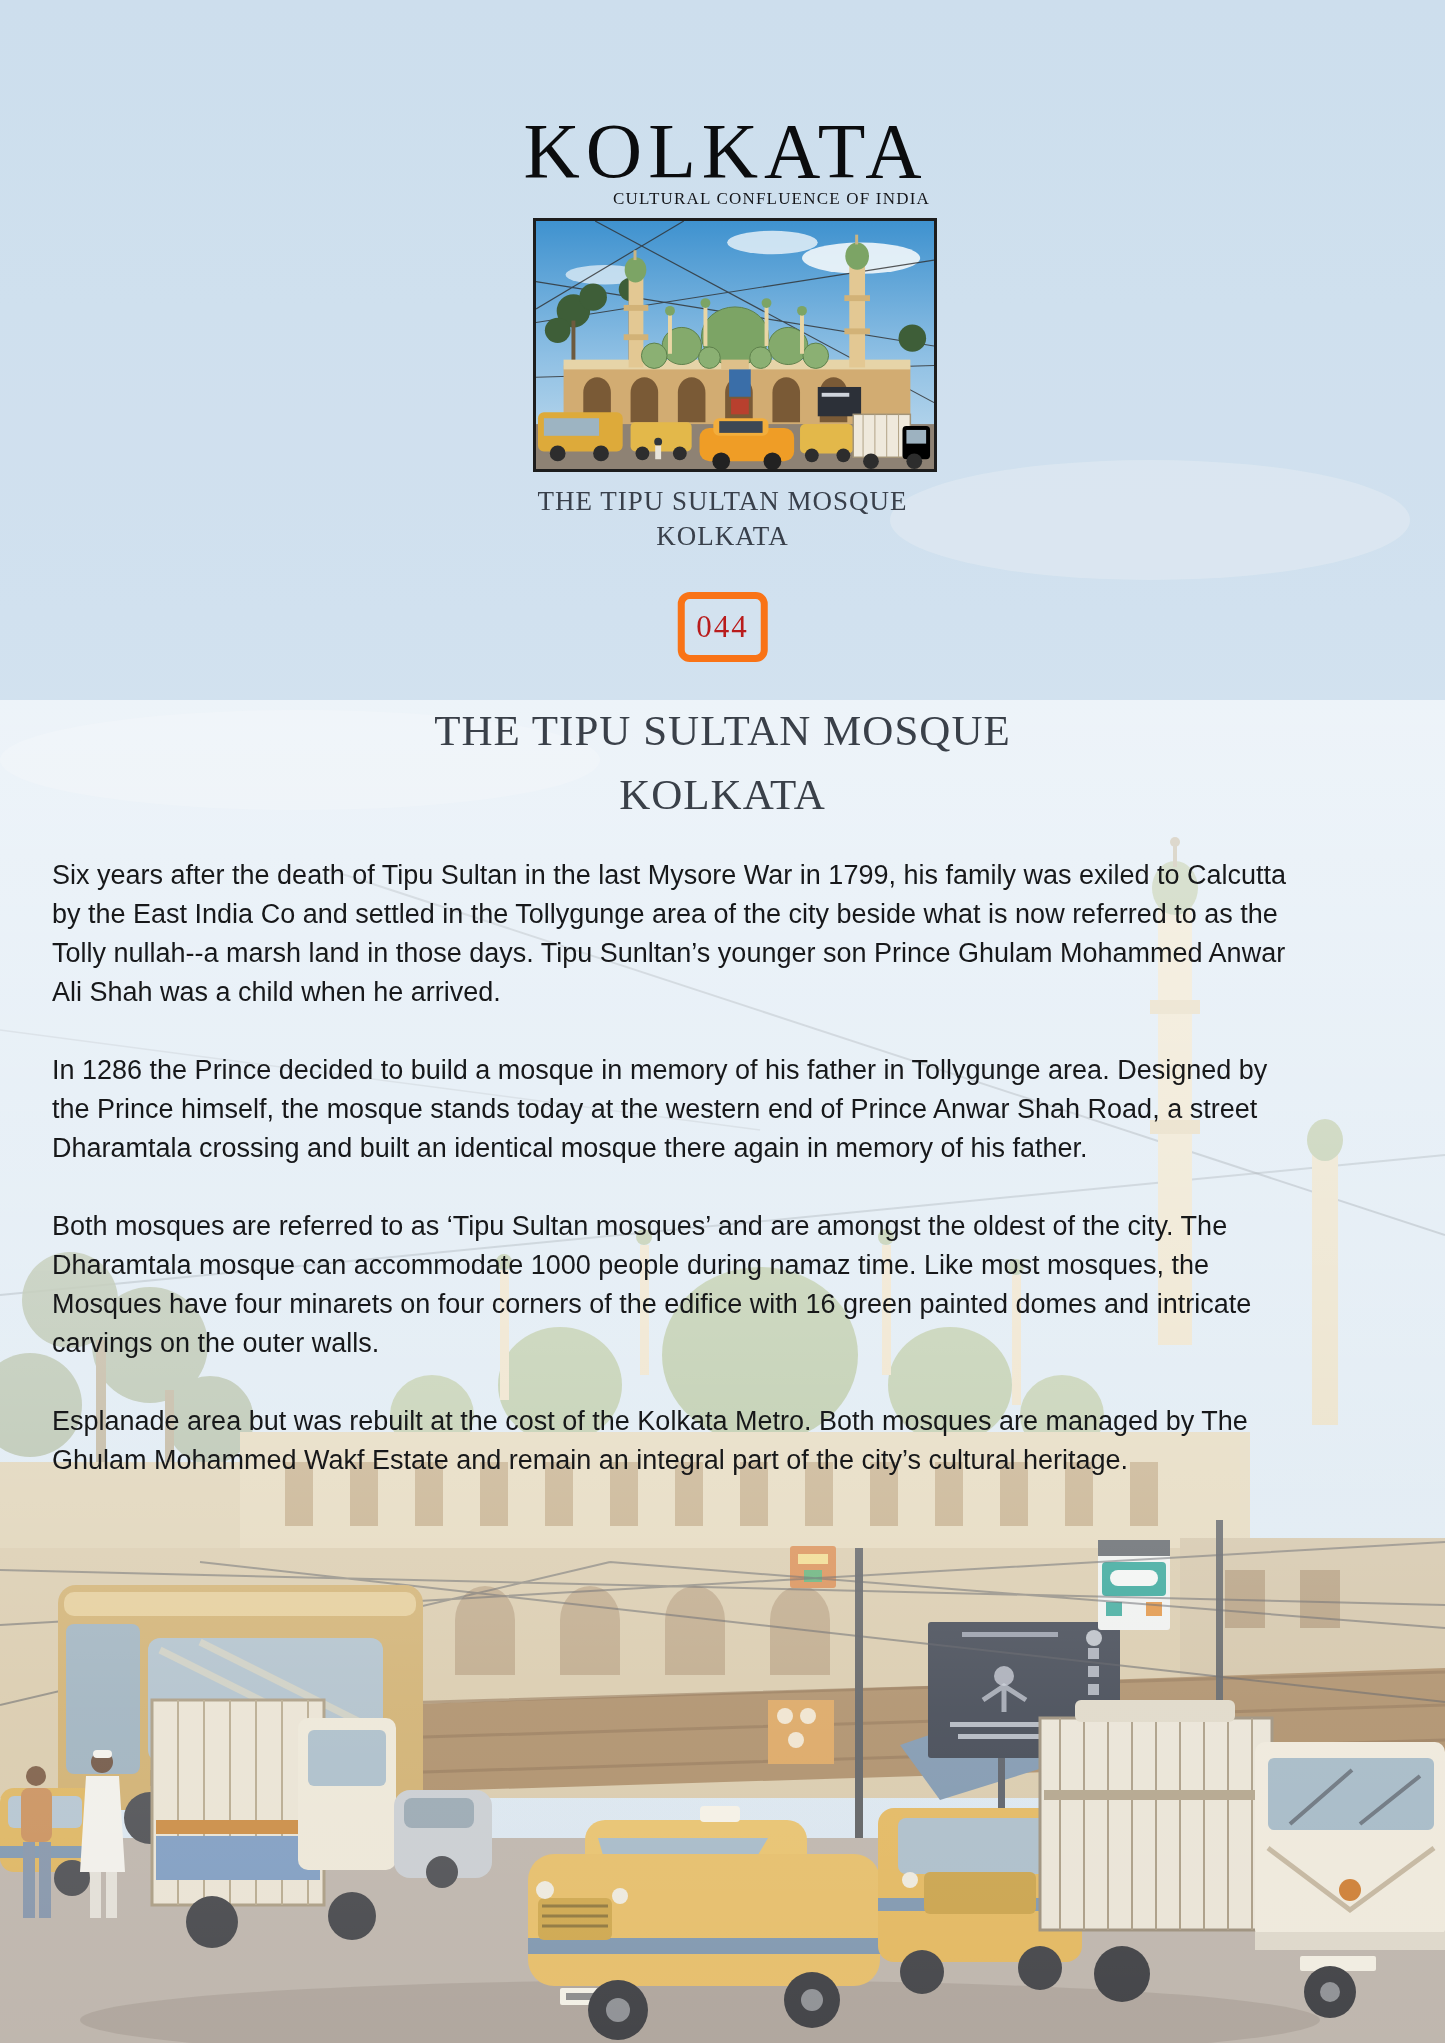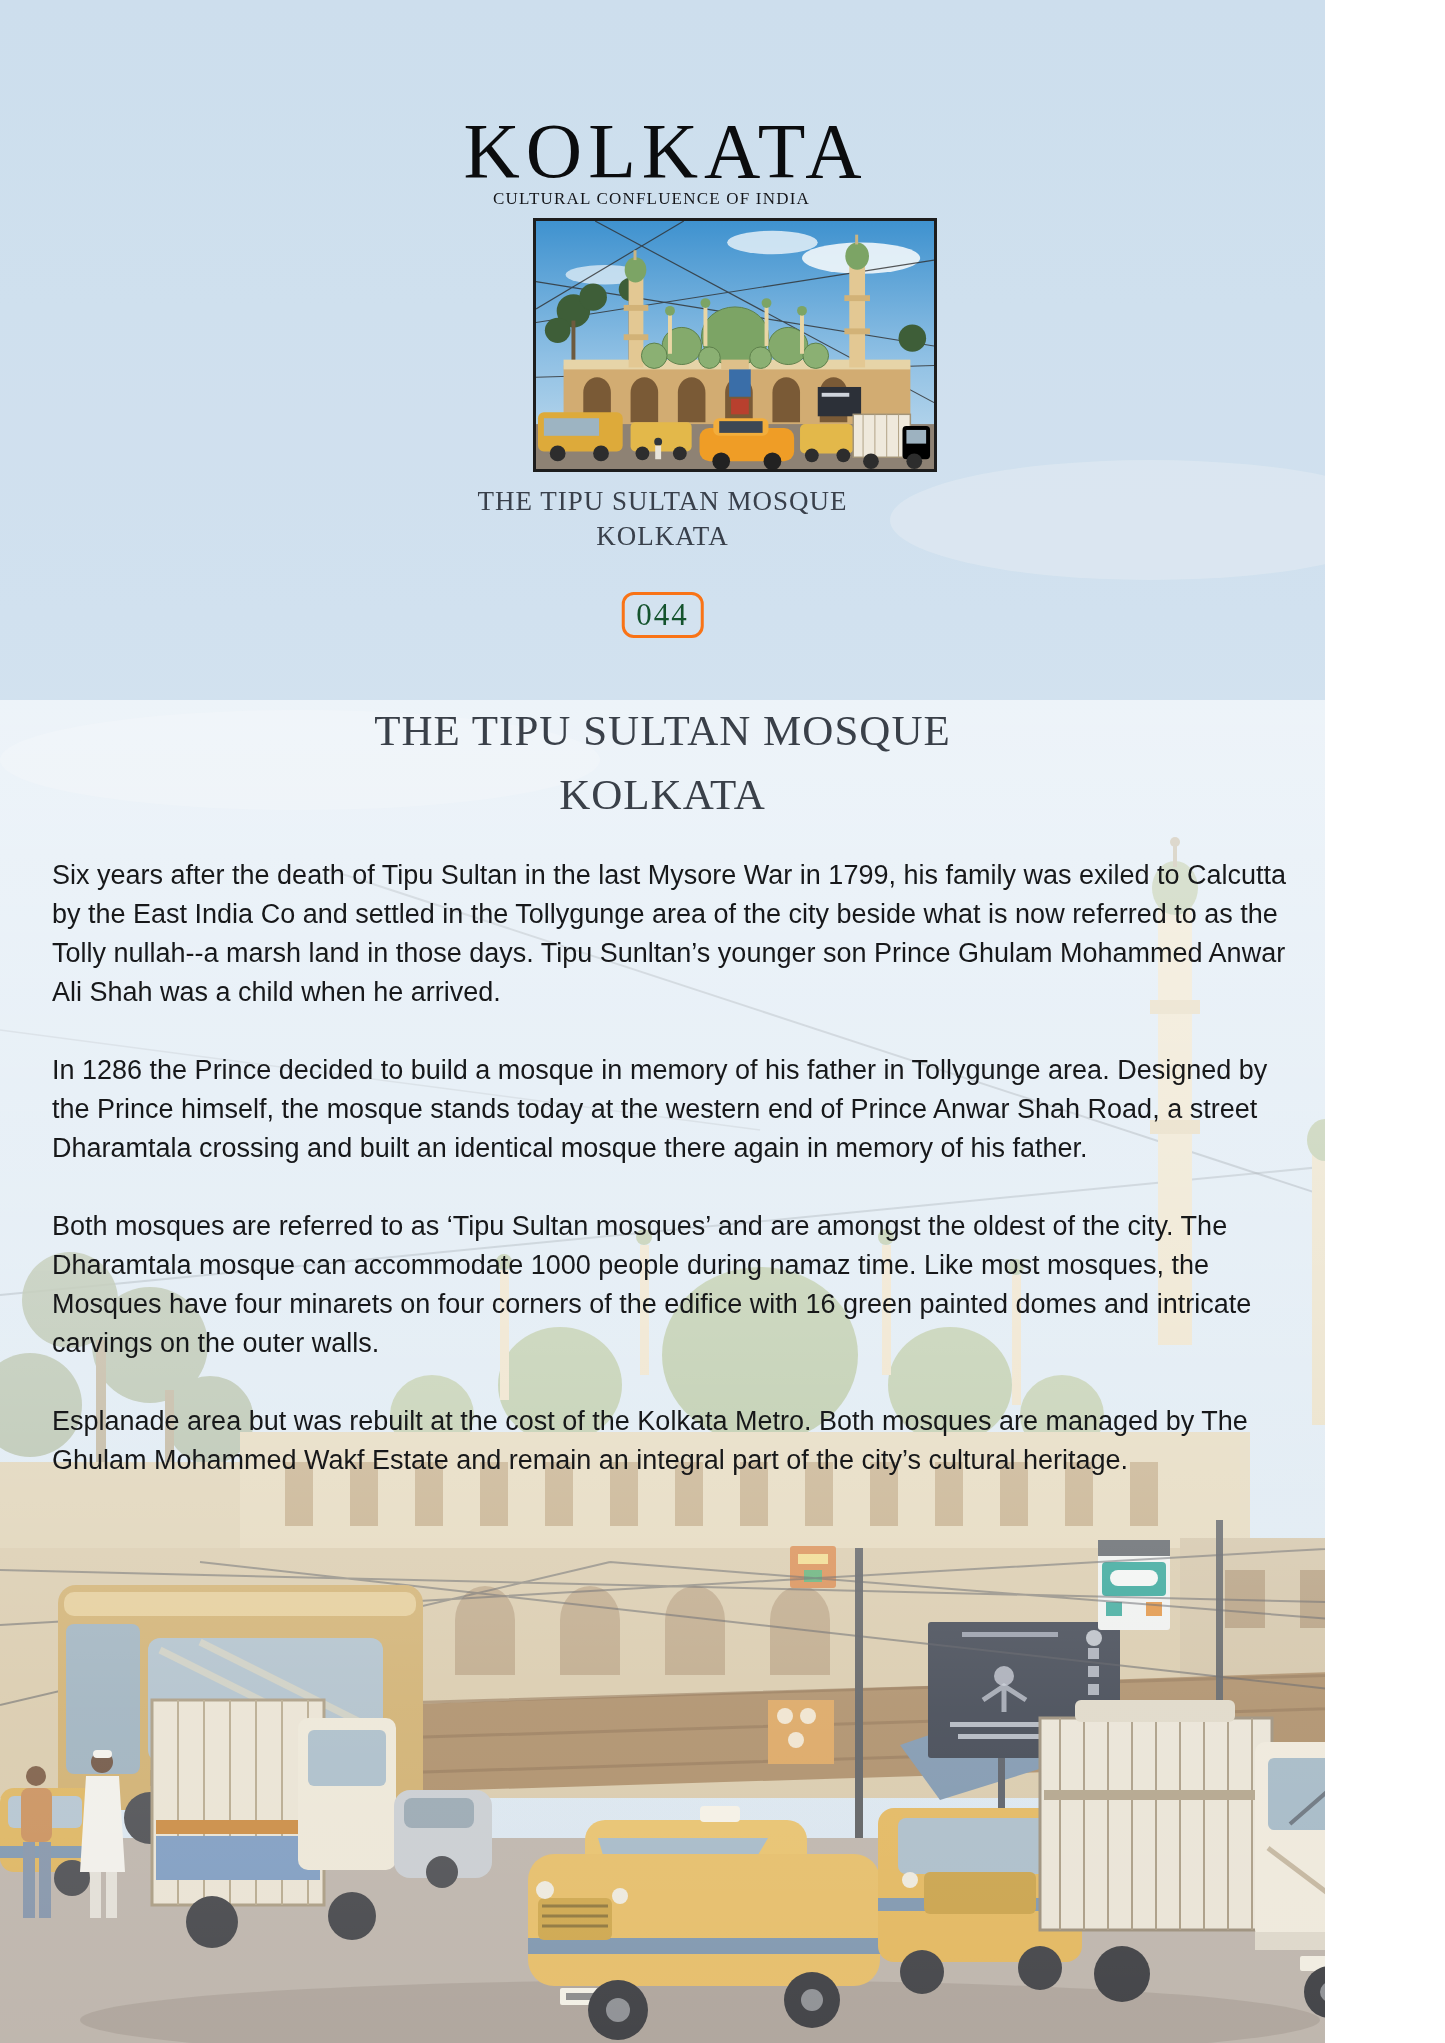--- a/index.html
+++ b/index.html
@@ -1,31 +1,31 @@
 <!DOCTYPE html>
 <html><head>
 <meta charset="utf-8">
 <style>
   html,body{margin:0;padding:0;}
-  .page{position:relative;width:1325px;height:2043px;overflow:hidden;background:#cfe0ed;
+  .page{position:relative;width:1445px;height:2043px;overflow:hidden;background:#cfe0ed;
         font-family:"Liberation Serif",serif;}
   .bg{position:absolute;left:0;top:0;width:1445px;height:2043px;}
   .layer{position:absolute;left:0;right:0;}
   .brand-title{top:106px;text-align:center;font-size:78px;letter-spacing:6px;text-indent:6px;
                color:#0b0c0e;font-weight:normal;}
   .brand-subtitle{position:absolute;top:189px;right:515px;font-size:17px;letter-spacing:1.2px;
                   color:#15161a;margin-left:46px;}
   .photo-frame{position:absolute;left:533px;top:218px;width:404px;height:254px;
                border:3px solid #1d1d1d;box-sizing:border-box;background:#9cc4e4;}
   .photo-frame svg{display:block;width:100%;height:100%;}
   .caption{top:484px;text-align:center;font-size:27px;line-height:35px;letter-spacing:1px;
            color:#39404b;}
   .badge{position:absolute;top:592px;left:50%;transform:translateX(-50%);
-         border:3px solid #f97316;border-radius:12px;padding:2px 12px;
-         font-size:31px;letter-spacing:2px;color:#14532d;background:rgba(255,255,255,0.06);}
+         border:7px solid #f97316;border-radius:12px;padding:10px 12px;
+         font-size:31px;letter-spacing:2px;color:#b91c1c;background:rgba(255,255,255,0.06);}
   .heading{top:699px;text-align:center;font-size:43px;line-height:64px;letter-spacing:1px;
            color:#3a4049;}
   .article{position:absolute;left:52px;top:824px;width:1355px;
            font-family:"Liberation Sans",sans-serif;font-size:27px;line-height:39px;
            color:#17181a;margin-top:32px;}
   .article .para{margin:0 0 39px 0;}
   .article .bodyline{white-space:nowrap;}
 </style>
 </head>
 <body>

